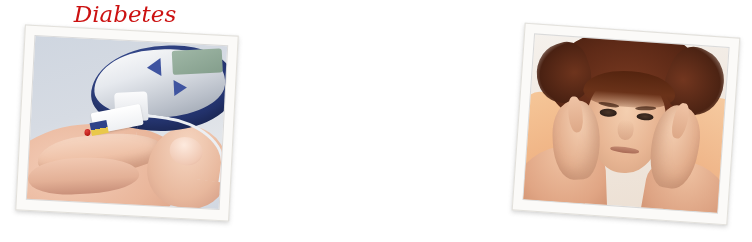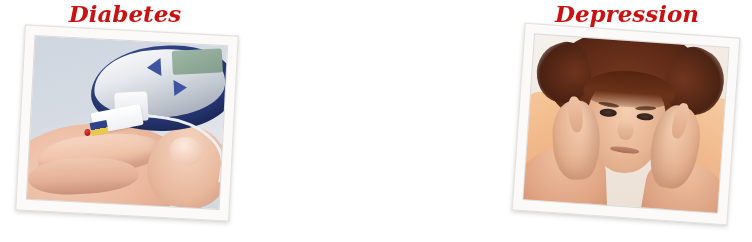--- a/index.html
+++ b/index.html
@@ -33,21 +33,21 @@
   .panel.p3 { left: 502px; }
 
   .panel-title {
     position: absolute;
     top: 1px;
     left: 0;
     width: 250px;
     text-align: center;
     font-family: "DejaVu Serif", "Liberation Serif", serif;
     font-style: italic;
-    font-weight: bold;
+    font-weight: normal;
     font-size: 23px;
     line-height: 26px;
     letter-spacing: 0px;
     color: #cc1111;
     white-space: nowrap;
   }
 
   
   .frame {
     position: absolute;
@@ -457,21 +457,20 @@
         <div class="strip-holder"></div>
         <div class="strip"></div>
         <div class="strip-tip"></div>
         <div class="blood"></div>
       </div>
     </div>
   </div>
 
 
   <div class="panel p3">
-    <div class="panel-title">Depression</div>
 
     <div class="frame f3">
       <div class="photo ph-depress">
         <div class="bg-left"></div>
         <div class="bg-right"></div>
         <div class="shoulder-l"></div>
         <div class="shoulder-r"></div>
         <div class="hair"></div>
         <div class="hair-wisp-l"></div>
         <div class="hair-wisp-r"></div>

